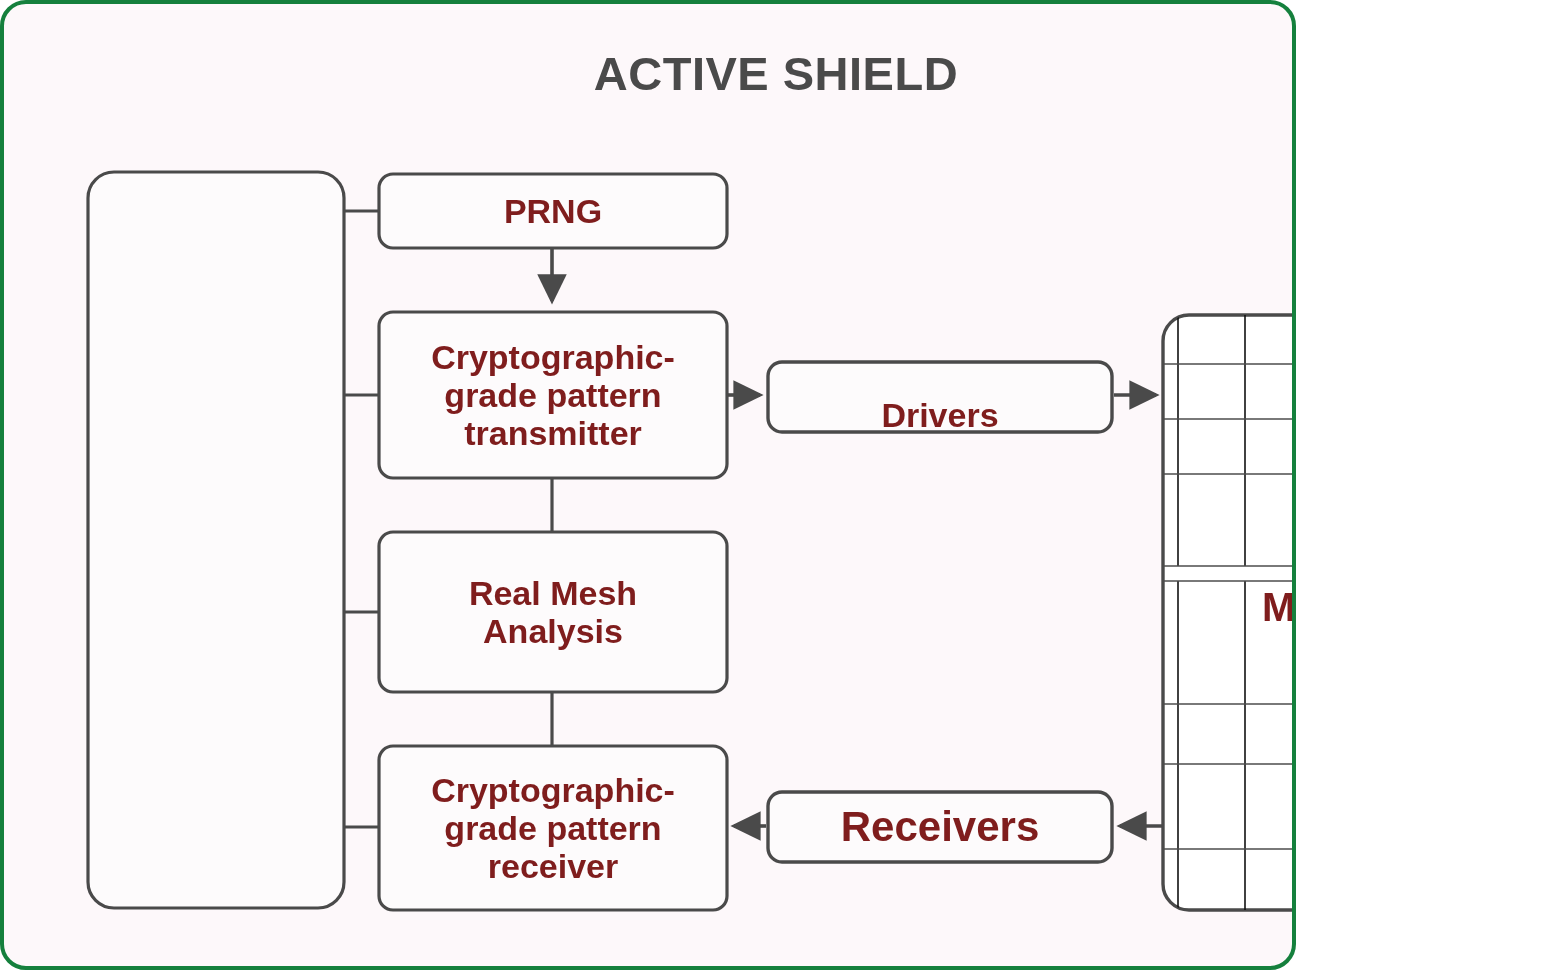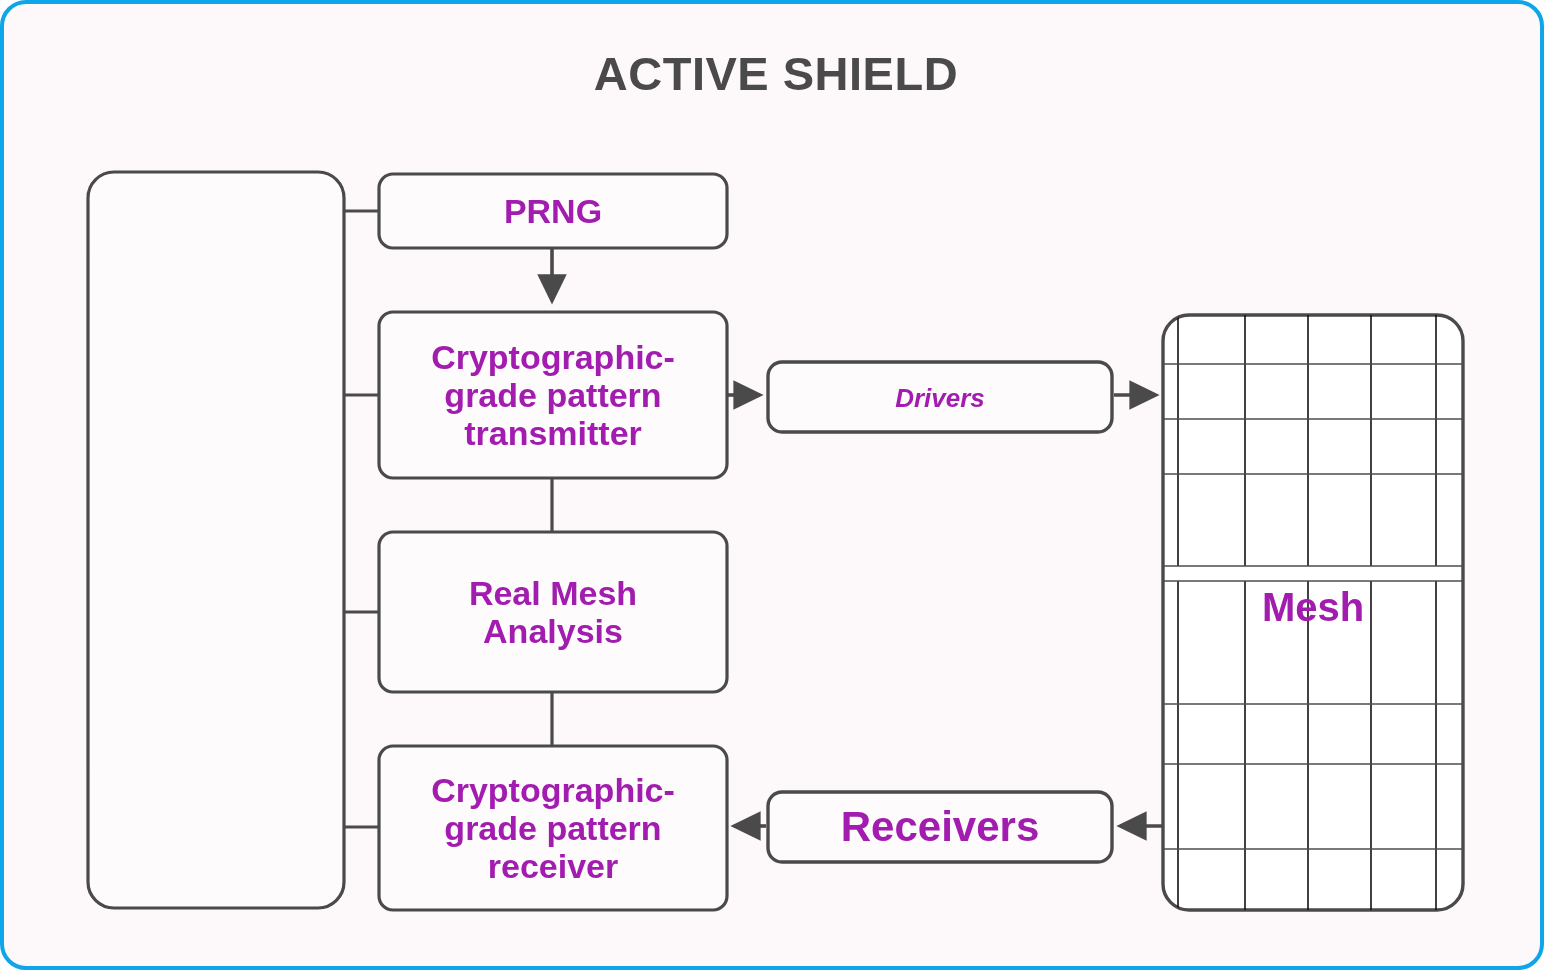--- a/index.html
+++ b/index.html
@@ -2,43 +2,43 @@
 <html><head>
 <meta charset="utf-8">
 <style>
   html, body {
     margin: 0;
     padding: 0;
     background: #ffffff;
   }
   #canvas {
     position: relative;
-    width: 1544px;
+    width: 1296px;
     height: 970px;
     background: #fdf8fa;
     box-sizing: border-box;
-    border: 4px solid #0ea5e9;
+    border: 4px solid #15803d;
     border-radius: 26px;
     overflow: hidden;
     font-family: "Liberation Sans", sans-serif;
   }
   #diagram-svg {
     position: absolute;
     left: 0;
     top: 0;
     width: 1544px;
     height: 970px;
   }
   .node-text {
     position: absolute;
     display: flex;
     align-items: center;
     justify-content: center;
     text-align: center;
-    color: #a21caf;
+    color: #7f1d1d;
     font-weight: bold;
     line-height: 1.12;
     pointer-events: none;
     white-space: pre-line;
   }
   #page-title {
     position: absolute;
     left: 0;
     top: 42px;
     width: 1544px;
@@ -48,21 +48,21 @@
     letter-spacing: 0.5px;
     color: #4a4a4a;
     font-family: "Liberation Sans", sans-serif;
   }
   
   #label-amba      { left: 84px;  top: 168px; width: 256px; height: 736px; font-size: 35px; }
   #label-prng      { left: 375px; top: 170px; width: 348px; height: 74px;  font-size: 34px; }
   #label-tx        { left: 375px; top: 308px; width: 348px; height: 166px; font-size: 34px; }
   #label-rta       { left: 375px; top: 528px; width: 348px; height: 160px; font-size: 34px; }
   #label-rx        { left: 375px; top: 742px; width: 348px; height: 164px; font-size: 34px; }
-  #label-drivers   { left: 764px; top: 360px; width: 344px; height: 70px;  font-size: 26px; font-style: italic; }
+  #label-drivers   { left: 764px; top: 376px; width: 344px; height: 70px;  font-size: 34px; }
   #label-receivers { left: 764px; top: 788px; width: 344px; height: 70px;  font-size: 42px; }
   #label-mesh      { left: 1159px;top: 575px; width: 300px; height: 56px;  font-size: 40px; text-align: right; }
 </style>
 </head>
 <body>
 
 <div id="canvas">
 
   <div id="page-title">ACTIVE SHIELD</div>
 

